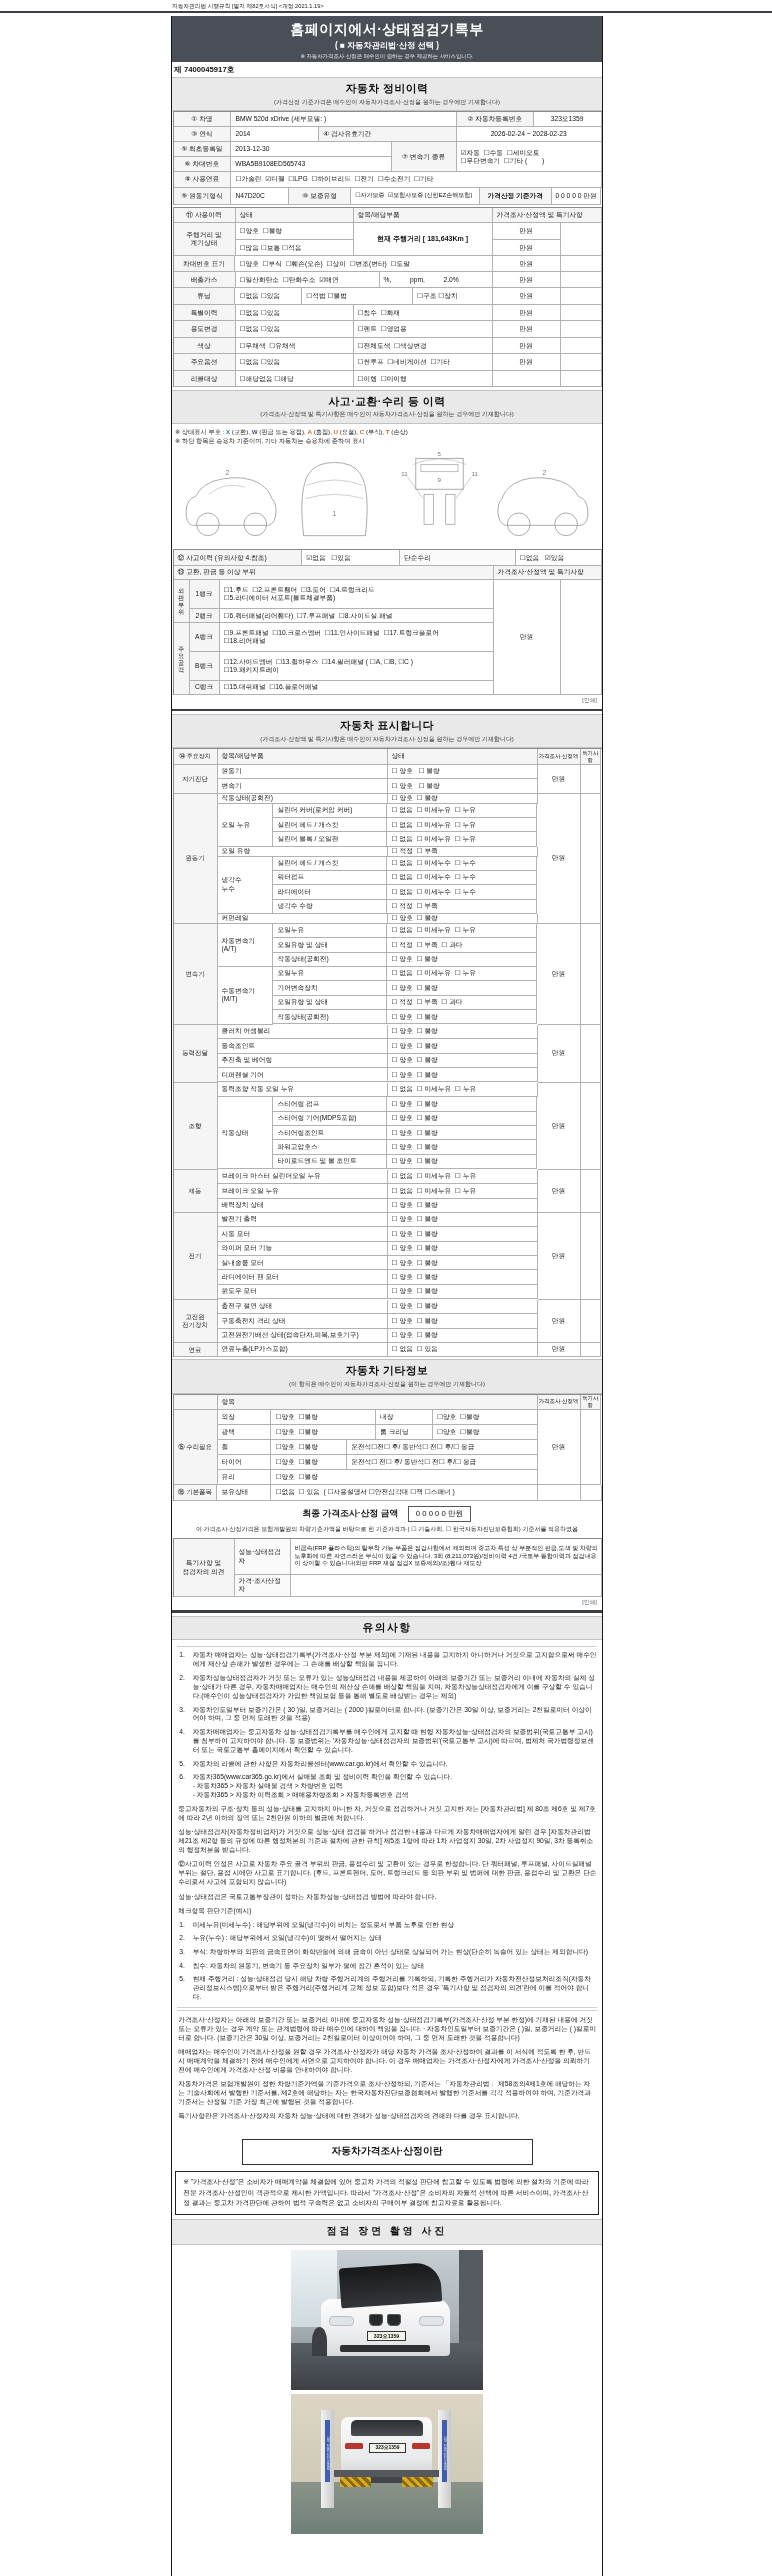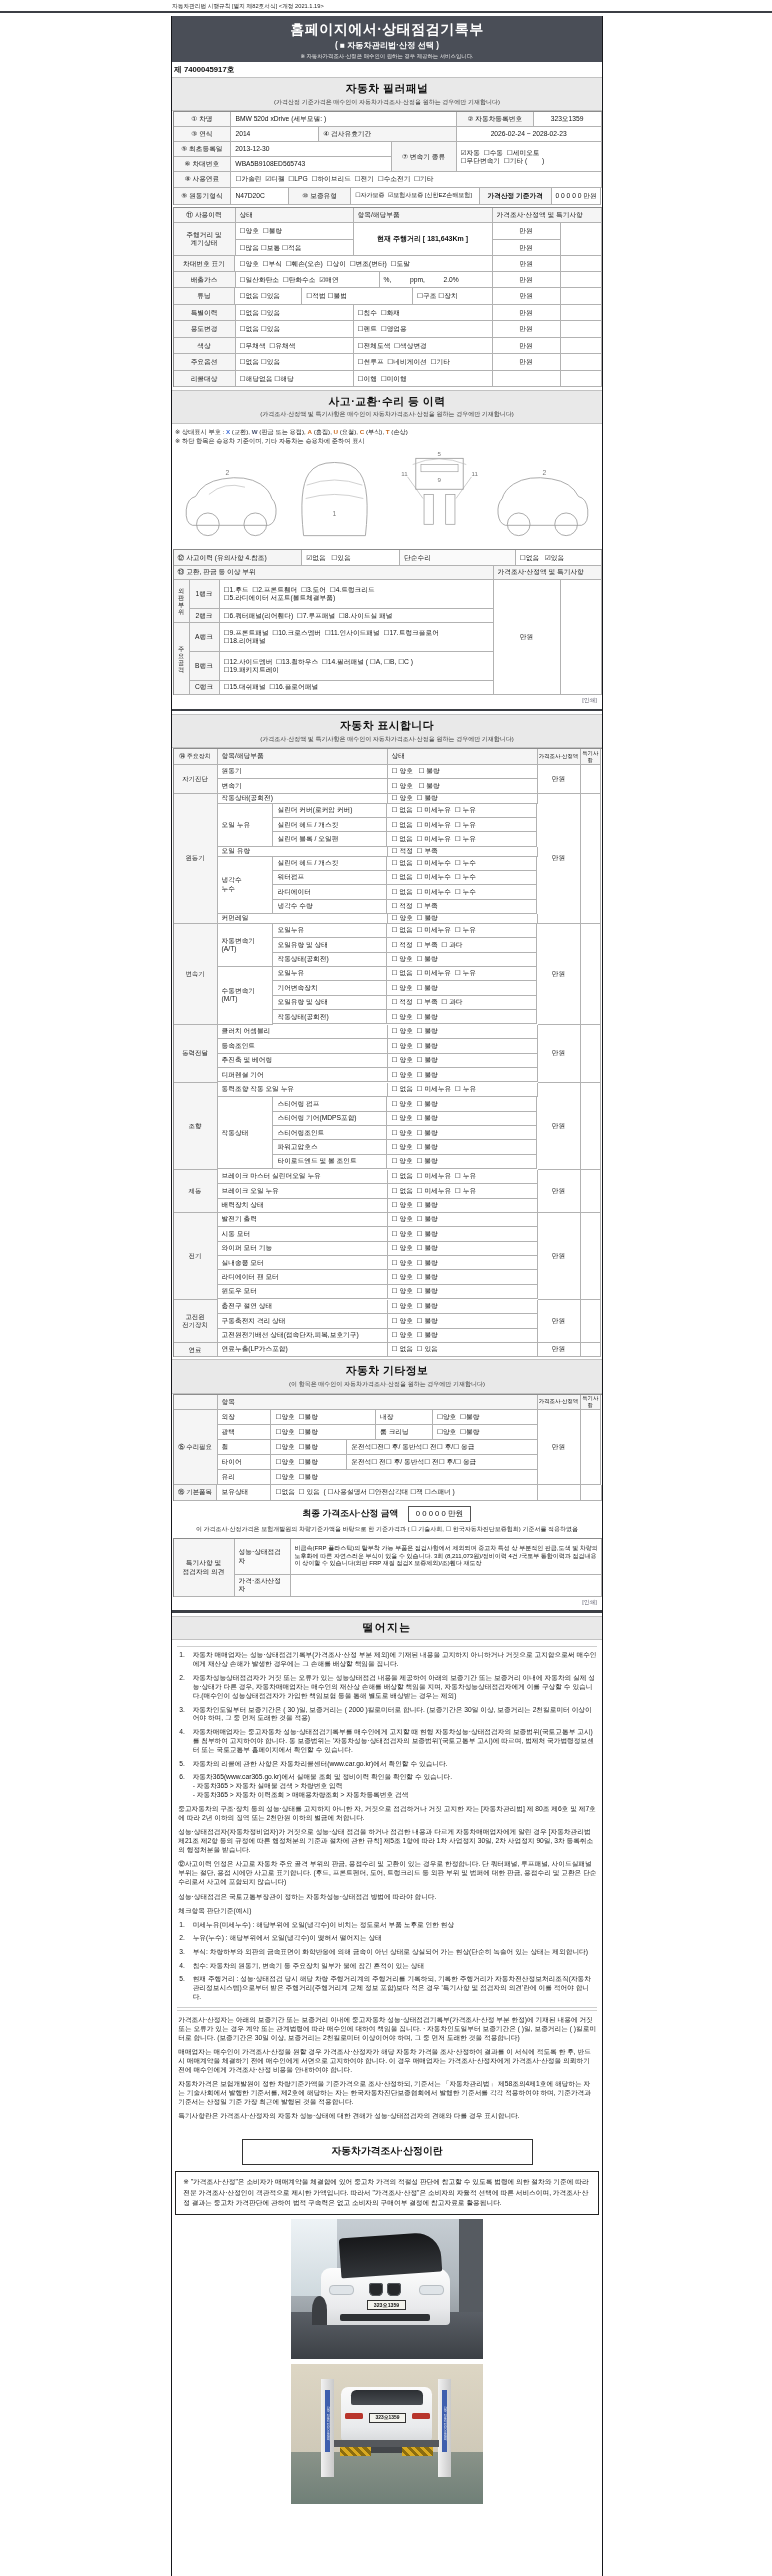--- a/index.html
+++ b/index.html
@@ -70,21 +70,21 @@
 
     <div class="title-band">
       <div class="t1">홈페이지에서·상태점검기록부</div>
       <div class="t2">( ■ 자동차관리법·산정 선택 )</div>
       <div class="t3">※ 자동차가격조사·산정은 매수인이 원하는 경우 제공하는 서비스입니다.</div>
     </div>
 
     <div class="doc-no">제 7400045917호</div>
 
     <div class="band">
-      <div class="bt">자동차 필러패널</div>
+      <div class="bt">자동차 정비이력</div>
       <div class="bs">(가격산정 기준가격은 매수인이 자동차가격조사·산정을 원하는 경우에만 기재합니다)</div>
     </div>
     <div class="fg">
         <div class="fgrow" style="height: 15px;">
           <div class="cell lab" style="width: 58px;">① 차명</div>
           <div class="cell lt" style="width: 226px;">BMW 520d xDrive (세부모델: )</div>
           <div class="cell lab" style="width: 77px;">② 자동차등록번호</div>
           <div class="cell ctr" style="width: 68px;">323오1359</div>
         </div>
         <div class="fgrow" style="height: 15px;">
@@ -664,21 +664,21 @@
 자</div>
               <div class="cell " style="width: 311px;"></div>
             </div>
           </div>
         </div>
       </div>
     <div class="print-link">[인쇄]</div>
     <div class="thick-rule"></div>
 
     <div class="band" style="margin-top:3.1px">
-      <div class="bt" style="letter-spacing:1.5px">떨어지는</div>
+      <div class="bt" style="letter-spacing:1.5px">유의사항</div>
     </div>
     <div class="notice-body" id="notice-body">
         <div class="nb-hr"></div>
         <div class="nb-n">
           <span class="no">1.</span>
           <span class="tx">자동차 매매업자는 성능·상태점검기록부(가격조사·산정 부분 제외)에 기재된 내용을 고지하지 아니하거나 거짓으로 고지함으로써 매수인에게 재산상 손해가 발생한 경우에는 그 손해를 배상할 책임을 집니다.</span>
         </div>
         <div class="nb-n">
           <span class="no">2.</span>
           <span class="tx">자동차성능상태점검자가 거짓 또는 오류가 있는 성능상태점검 내용을 제공하여 아래의 보증기간 또는 보증거리 이내에 자동차의 실제 성능·상태가 다른 경우, 자동차매매업자는 매수인의 재산상 손해를 배상할 책임을 지며, 자동차성능상태점검자에게 이를 구상할 수 있습니다.(매수인이 성능상태점검자가 가입한 책임보험 등을 통해 별도로 배상받는 경우는 제외)</span>
@@ -730,20 +730,21 @@
         <div class="nb-hr"></div>
         <div class="nb-p">가격조사·산정자는 아래의 보증기간 또는 보증거리 이내에 중고자동차 성능·상태점검기록부(가격조사·산정 부분 한정)에 기재된 내용에 거짓 또는 오류가 있는 경우 계약 또는 관계법령에 따라 매수인에 대하여 책임을 집니다.  · 자동차인도일부터 보증기간은 (      )일, 보증거리는 (      )킬로미터로 합니다. (보증기간은 30일 이상, 보증거리는 2천킬로미터 이상이어야 하며, 그 중 먼저 도래한 것을 적용합니다)</div>
         <div class="nb-p">매매업자는 매수인이 가격조사·산정을 원할 경우 가격조사·산정자가 해당 자동차 가격을 조사·산정하여 결과를 이 서식에 적도록 한 후, 반드시 매매계약을 체결하기 전에 매수인에게 서면으로 고지하여야 합니다. 이 경우 매매업자는 가격조사·산정자에게 가격조사·산정을 의뢰하기 전에 매수인에게 가격조사·산정 비용을 안내하여야 합니다.</div>
         <div class="nb-p">자동차가격은 보험개발원이 정한 차량기준가액을 기준가격으로 조사·산정하되, 기준서는 「자동차관리법」 제58조의4제1호에 해당하는 자는 기술사회에서 발행한 기준서를, 제2호에 해당하는 자는 한국자동차진단보증협회에서 발행한 기준서를 각각 적용하여야 하며, 기준가격과 기준서는 산정일 기준 가장 최근에 발행된 것을 적용합니다.</div>
         <div class="nb-p">특기사항란은 가격조사·산정자의 자동차 성능·상태에 대한 견해가 성능·상태점검자의 견해와 다를 경우 표시합니다.</div>
       </div>
 
     <div class="pricebox-title">자동차가격조사·산정이란</div>
     <div class="pricebox-text">※ "가격조사·산정"은 소비자가 매매계약을 체결함에 있어 중고차 가격의 적절성 판단에 참고할 수 있도록 법령에 의한 절차와 기준에 따라 전문 가격조사·산정인이 객관적으로 제시한 가액입니다. 따라서 "가격조사·산정"은 소비자의 자율적 선택에 따른 서비스이며, 가격조사·산정 결과는 중고차 가격판단에 관하여 법적 구속력은 없고 소비자의 구매여부 결정에 참고자료로 활용됩니다.</div>
 
+    <div class="photos-band">점검 장면 촬영 사진</div>
 
     <div class="photo-wrap">
       <div class="photo">
         <div style="left:0;top:0;width:192px;height:93px;background:linear-gradient(180deg,#c6cdd3,#aeb6bc 70%,#9aa1a7)"></div>
         <div style="left:0;top:0;width:46px;height:77px;background:linear-gradient(180deg,#eef3f6,#cfd9de)"></div>
         <div style="right:0;top:0;width:24px;height:103px;background:#565b61"></div>
         <div style="left:0;top:93px;width:192px;height:47px;background:linear-gradient(180deg,#5a5f66,#3c4045)"></div>
         <div style="left:30px;top:49px;width:129px;height:57px;background:linear-gradient(180deg,#fdfdfd,#e9eaec 70%,#d6d8da);border-radius:9.3px 13.4px 4.1px 4.1px"></div>
         <div style="left:49px;top:15.5px;width:101px;height:40px;background:linear-gradient(180deg,#17181a,#33363a);border-radius:4.1px 25px 2.1px 2.1px;transform:rotate(-4deg)"></div>
         <div style="left:38px;top:66px;width:23px;height:8.2px;background:#dfe4e8;border-radius:4.1px;border:0.5px solid #b8bec3"></div>

